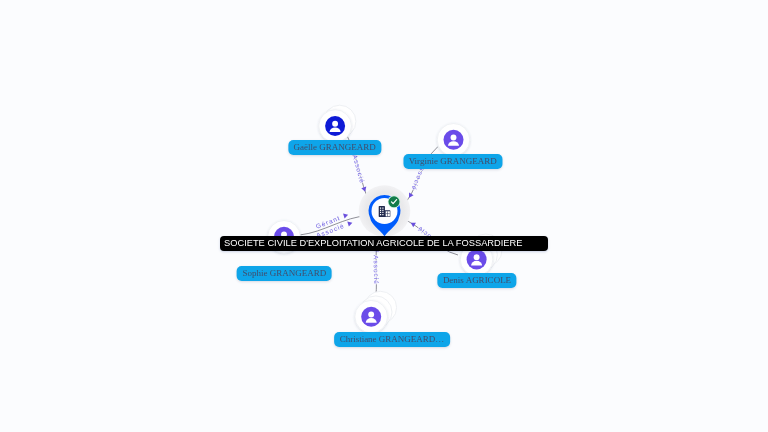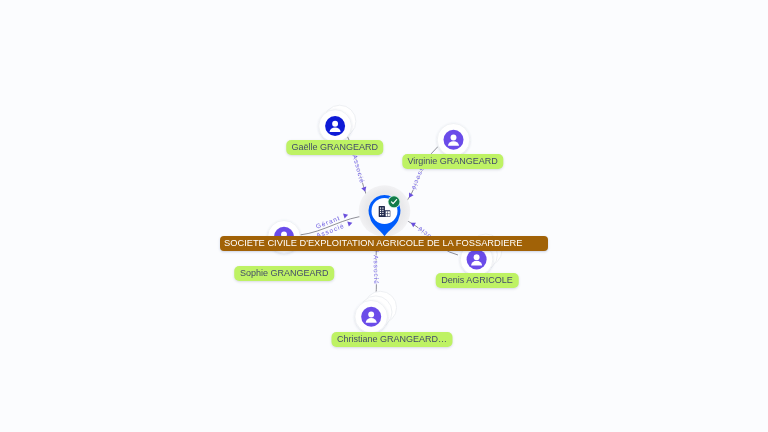--- a/index.html
+++ b/index.html
@@ -4,25 +4,25 @@
 <style>
   html,body{margin:0;padding:0;}
   body{width:768px;height:432px;background:#fbfcfe;overflow:hidden;
        font-family:"Liberation Sans",sans-serif;position:relative;}
   #stage{position:absolute;left:0;top:0;width:768px;height:432px;}
   svg{position:absolute;left:0;top:0;}
   .edge{fill:none;stroke:#6b6b76;stroke-width:0.75;}
   .edgelabel{fill:#6a5ae0;font-size:6.4px;font-family:"Liberation Sans",sans-serif;letter-spacing:1.05px;
      paint-order:stroke;stroke:#fafbfd;stroke-width:1.3px;stroke-linejoin:round;}
   .arrow{fill:#6a50dd;}
-  .nodename{position:absolute;background:#bef264;border-radius:5px;
+  .nodename{position:absolute;background:#0ea5e9;border-radius:5px;
      color:#434c6b;font-size:9px;white-space:nowrap;
      padding:0 5.5px;transform:translate(-50%,0);line-height:14.6px;height:14.6px;
-     box-shadow:0 1px 2.5px rgba(40,50,90,.17);}
-  .complabel{position:absolute;background:#a16207;color:#fff;
+     box-shadow:0 1px 2.5px rgba(40,50,90,.17);font-family:Liberation Serif, serif;}
+  .complabel{position:absolute;background:#000000;color:#fff;
      border-radius:4px;font-size:9.3px;white-space:nowrap;
      padding:0 0 0 3.6px;line-height:14.8px;height:14.8px;width:324px;
      box-shadow:0 1px 2.5px rgba(30,60,140,.22);}
 </style>
 </head>
 <body>
 
 <div id="stage">
   <svg id="edges" width="768" height="432">
       <defs>

